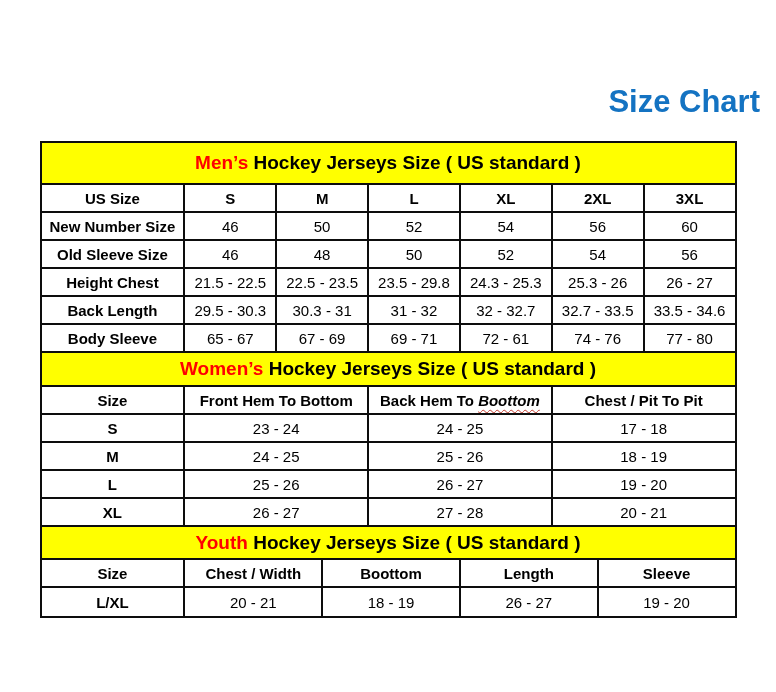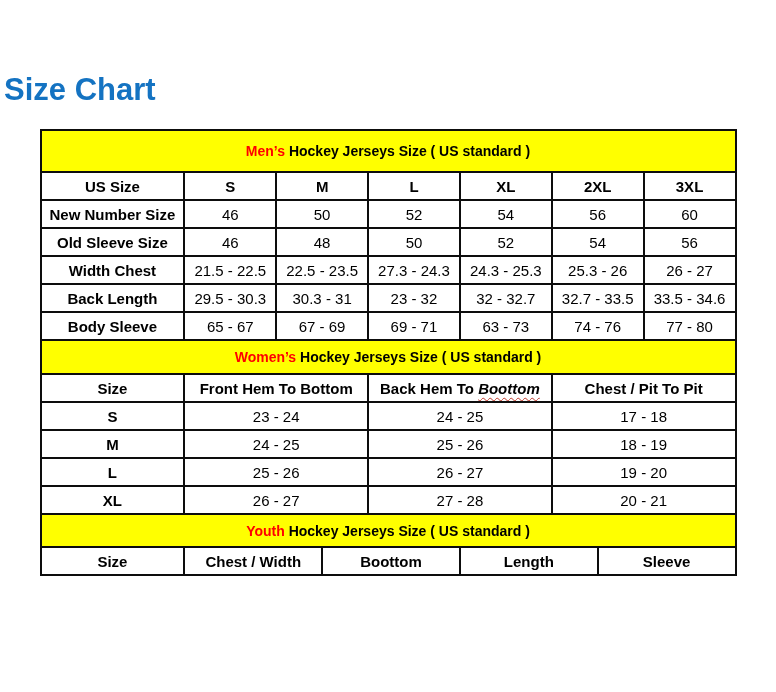--- a/index.html
+++ b/index.html
@@ -9,23 +9,23 @@
     font-family: "Liberation Sans", sans-serif;
     color: #000000;
   }
   .page {
     width: 776px;
     height: 692px;
     background: #ffffff;
     overflow: hidden;
   }
   h1.page-title {
-    margin: 4px;
+    margin: 16px;
     padding-top: 68px;
-    text-align: left;
+    text-align: right;
     font-size: 31px;
     font-weight: bold;
     letter-spacing: 0px;
     color: var(--title_blue, #1473C2);
     line-height: 36px;
   }
   .tables-wrap {
     width: 697px;
     margin: 21px auto 0 auto;
   }
@@ -42,21 +42,21 @@
     border: 2px solid #0d0d0d;
     text-align: center;
     vertical-align: middle;
     padding: 0 2px;
     overflow: hidden;
     white-space: nowrap;
   }
   .size-table col.c-label { width: 20.7%; }
   th.banner {
     background: var(--banner_yellow, #FFFF00);
-    font-size: 14px;
+    font-size: 19px;
     font-weight: bold;
     height: 38px;
   }
   .t-men   th.banner { height: 40px; }
   .t-women th.banner { height: 32px; margin-left: 28px; }
   .t-youth th.banner { height: 31px; margin-left: 48px; }
   .hl { color: var(--highlight_red, #FF0000); }
   tr.cols th {
     font-weight: bold;
     height: 26px;
@@ -121,43 +121,43 @@
           <tr>
             <td class="rowlabel">Old Sleeve Size</td>
             <td>46</td>
             <td>48</td>
             <td>50</td>
             <td>52</td>
             <td>54</td>
             <td>56</td>
           </tr>
           <tr>
-            <td class="rowlabel">Width Chest</td>
+            <td class="rowlabel">Height Chest</td>
             <td>21.5 - 22.5</td>
             <td>22.5 - 23.5</td>
-            <td>27.3 - 24.3</td>
+            <td>23.5 - 29.8</td>
             <td>24.3 - 25.3</td>
             <td>25.3 - 26</td>
             <td>26 - 27</td>
           </tr>
           <tr>
             <td class="rowlabel">Back Length</td>
             <td>29.5 - 30.3</td>
             <td>30.3 - 31</td>
-            <td>23 - 32</td>
+            <td>31 - 32</td>
             <td>32 - 32.7</td>
             <td>32.7 - 33.5</td>
             <td>33.5 - 34.6</td>
           </tr>
           <tr>
             <td class="rowlabel">Body Sleeve</td>
             <td>65 - 67</td>
             <td>67 - 69</td>
             <td>69 - 71</td>
-            <td>63 - 73</td>
+            <td>72 - 61</td>
             <td>74 - 76</td>
             <td>77 - 80</td>
           </tr>
         </tbody>
     </table>
 
     <table class="size-table t-women">
       <colgroup>
           <col class="c-label">
           <col>
@@ -217,17 +217,24 @@
         </tr>
         <tr class="cols">
             <th>Size</th>
             <th>Chest / Width</th>
             <th>Boottom</th>
             <th>Length</th>
             <th>Sleeve</th>
           </tr>
       </thead>
       <tbody>
+          <tr>
+            <td class="rowlabel">L/XL</td>
+            <td>20 - 21</td>
+            <td>18 - 19</td>
+            <td>26 - 27</td>
+            <td>19 - 20</td>
+          </tr>
         </tbody>
     </table>
 
   </div>
 </div>
 
 </body></html>

